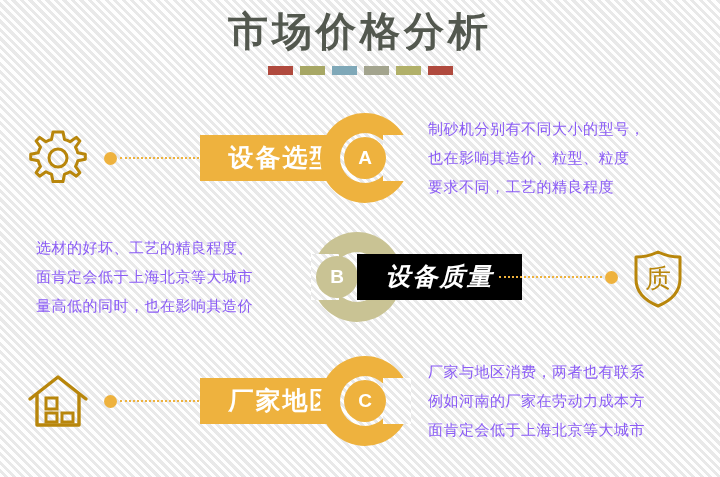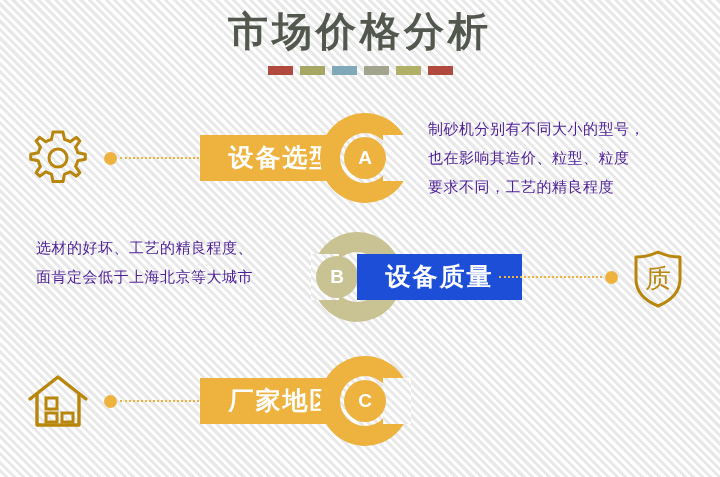--- a/index.html
+++ b/index.html
@@ -181,21 +181,21 @@
     font-family: "Liberation Sans", sans-serif;
   }
 
   
   .para {
     position: absolute;
     top: 12px;
     width: 258px;
     font-size: 15px;
     line-height: 29px;
-    color: #4c1d95;
+    color: #8b5cf6;
     letter-spacing: 0.5px;
   }
   .para-right { left: 428px; text-align: left; }
   .para-left  { left: 36px; text-align: left; }
   .para span { display: block; }
 </style>
 </head>
 <body>
 
 <div class="page">
@@ -247,29 +247,30 @@
       <span>也在影响其造价、粒型、粒度</span>
       <span>要求不同，工艺的精良程度</span>
     </div>
   </div>
 
   <div class="row" id="row-b">
 
     <div class="para para-left">
       <span>选材的好坏、工艺的精良程度、</span>
       <span>面肯定会低于上海北京等大城市</span>
+      <span>量高低的同时，也在影响其造价</span>
     </div>
 
     <div class="banner-group bg-b">
       <div class="ring" style="left:0; background:#c9c394;">
         <div class="ring-inner"></div>
         <div class="ring-notch" style="left:-1px;"></div>
       </div>
       <div class="badge" style="left:4px; background:#c9c394;">B</div>
-      <div class="banner-bar" style="left:45px; width:165px; background:#1d4ed8;">
+      <div class="banner-bar" style="left:45px; width:165px; background:#000000;font-style:italic;">
         <span class="banner-label">设备质量</span>
       </div>
     </div>
 
     <div class="connector conn-b">
       <div class="conn-dot"></div>
       <div class="conn-line"></div>
     </div>
 
     <div class="icon-box icon-right">
@@ -302,15 +303,20 @@
       <div class="banner-bar" style="left:0; width:165px; background:#eeb23e;">
         <span class="banner-label">厂家地区</span>
       </div>
       <div class="ring" style="left:120px; background:#eeb23e;">
         <div class="ring-inner"></div>
         <div class="ring-notch" style="right:-1px;"></div>
       </div>
       <div class="badge" style="left:144px; background:#eeb23e;">C</div>
     </div>
 
+    <div class="para para-right">
+      <span>厂家与地区消费，两者也有联系</span>
+      <span>例如河南的厂家在劳动力成本方</span>
+      <span>面肯定会低于上海北京等大城市</span>
+    </div>
   </div>
 
 </div>
 
 </body></html>

